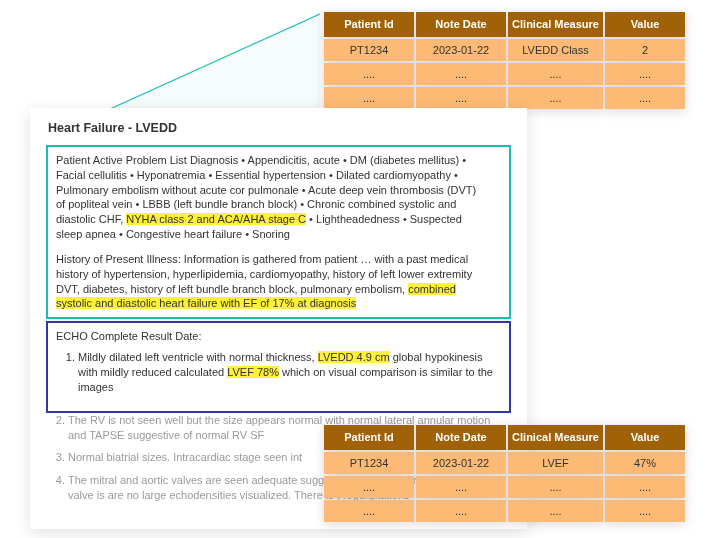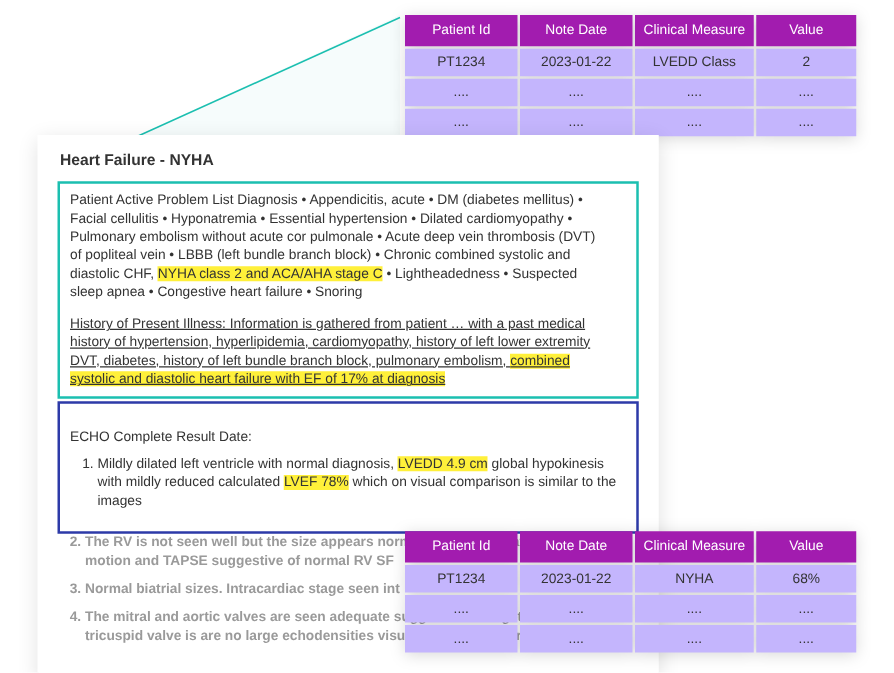--- a/index.html
+++ b/index.html
@@ -13,29 +13,29 @@
     position: relative;
   }
   .tbl {
     position: absolute;
     border-collapse: separate;
     border-spacing: 2px;
     filter: drop-shadow(0 2px 6px rgba(0,0,0,0.15));
     font-size: 11px;
   }
   .tbl th {
-    background: #a21caf;
+    background: #a16207;
     color: #fff;
-    font-weight: 400;
+    font-weight: 700;
     text-align: center;
     padding: 6px 4px;
     line-height: 1.2;
   }
   .tbl td {
-    background: #c4b5fd;
+    background: #fdba74;
     color: #333;
     text-align: center;
     padding: 5px 4px;
   }
   .tbl col.c1 { width: 90px; }
   .tbl col.c2 { width: 90px; }
   .tbl col.c3 { width: 95px; }
   .tbl col.c4 { width: 80px; }
 
   .tbl-top { top: 10px; right: 28px; }
@@ -59,38 +59,37 @@
     margin: 0 0 8px 2px;
   }
   .box-top {
     border: 2px solid #1bbfb0;
     padding: 6px 24px 6px 8px;
     margin-bottom: 2px;
   }
   .box-bot {
     border: 2px solid #2d3aa8;
     border-top: 2px solid #2d3aa8;
-    padding: 20px 8px 8px 8px;
+    padding: 6px 8px 8px 8px;
   }
   .hl {
     background: #fff03a;
   }
   .para { margin: 0 0 10px 0; }
-  .para:last-child { margin-bottom: 0; text-decoration: underline; }
+  .para:last-child { margin-bottom: 0; }
   .echo-head { margin: 0 0 6px 0; }
   .echo-list {
     margin: 0;
     padding-left: 22px;
   }
   .echo-list li {
     margin-bottom: 8px;
   }
   .faded {
     color: #9a9a9a;
-    font-weight: bold;
   }
   .faded .echo-list li { margin-bottom: 8px; }
 
   .connector {
     position: absolute;
     stroke: #1bbfb0;
     stroke-width: 1.2;
     fill: #1bbfb0;
     fill-opacity: 0.05;
     pointer-events: none;
@@ -141,36 +140,36 @@
     <tr>
       <td>....</td>
       <td>....</td>
       <td>....</td>
       <td>....</td>
     </tr>
   </tbody>
 </table>
 
 <div class="doc">
-  <p class="doc-title">Heart Failure - NYHA</p>
+  <p class="doc-title">Heart Failure - LVEDD</p>
 
   <div class="box-top">
     <p class="para">
       <span>Patient Active Problem List Diagnosis • Appendicitis, acute • DM (diabetes mellitus) • Facial cellulitis • Hyponatremia • Essential hypertension • Dilated cardiomyopathy • Pulmonary embolism without acute cor pulmonale • Acute deep vein thrombosis (DVT) of popliteal vein • LBBB (left bundle branch block) • Chronic combined systolic and diastolic CHF, </span><span class="hl">NYHA class 2 and ACA/AHA stage C</span><span> • Lightheadedness • Suspected sleep apnea • Congestive heart failure • Snoring</span>
     </p>
     <p class="para">
       <span>History of Present Illness: Information is gathered from patient … with a past medical history of hypertension, hyperlipidemia, cardiomyopathy, history of left lower extremity DVT, diabetes, history of left bundle branch block, pulmonary embolism, </span><span class="hl">combined systolic and diastolic heart failure with EF of 17% at diagnosis</span>
     </p>
   </div>
 
   <div class="box-bot">
     <p class="echo-head">ECHO Complete Result Date:</p>
     <ol class="echo-list">
       <li>
-        <span>Mildly dilated left ventricle with normal diagnosis, </span><span class="hl">LVEDD 4.9 cm</span><span> global hypokinesis with mildly reduced calculated </span><span class="hl">LVEF 78%</span><span> which on visual comparison is similar to the images</span>
+        <span>Mildly dilated left ventricle with normal thickness, </span><span class="hl">LVEDD 4.9 cm</span><span> global hypokinesis with mildly reduced calculated </span><span class="hl">LVEF 78%</span><span> which on visual comparison is similar to the images</span>
       </li>
     </ol>
   </div>
 
   <div class="faded">
     <ol class="echo-list" start="2">
       <li>The RV is not seen well but the size appears normal with normal lateral annular motion and TAPSE suggestive of normal RV SF</li>
       <li>Normal biatrial sizes. Intracardiac stage seen int</li>
       <li>The mitral and aortic valves are seen adequate suggestive of vegetation. The tricuspid valve is are no large echodensities visualized. There is t regurgitations</li>
     </ol>
@@ -189,22 +188,22 @@
       <th>Patient Id</th>
       <th>Note Date</th>
       <th>Clinical Measure</th>
       <th>Value</th>
     </tr>
   </thead>
   <tbody>
     <tr>
       <td>PT1234</td>
       <td>2023-01-22</td>
-      <td>NYHA</td>
-      <td>68%</td>
+      <td>LVEF</td>
+      <td>47%</td>
     </tr>
     <tr>
       <td>....</td>
       <td>....</td>
       <td>....</td>
       <td>....</td>
     </tr>
     <tr>
       <td>....</td>
       <td>....</td>

